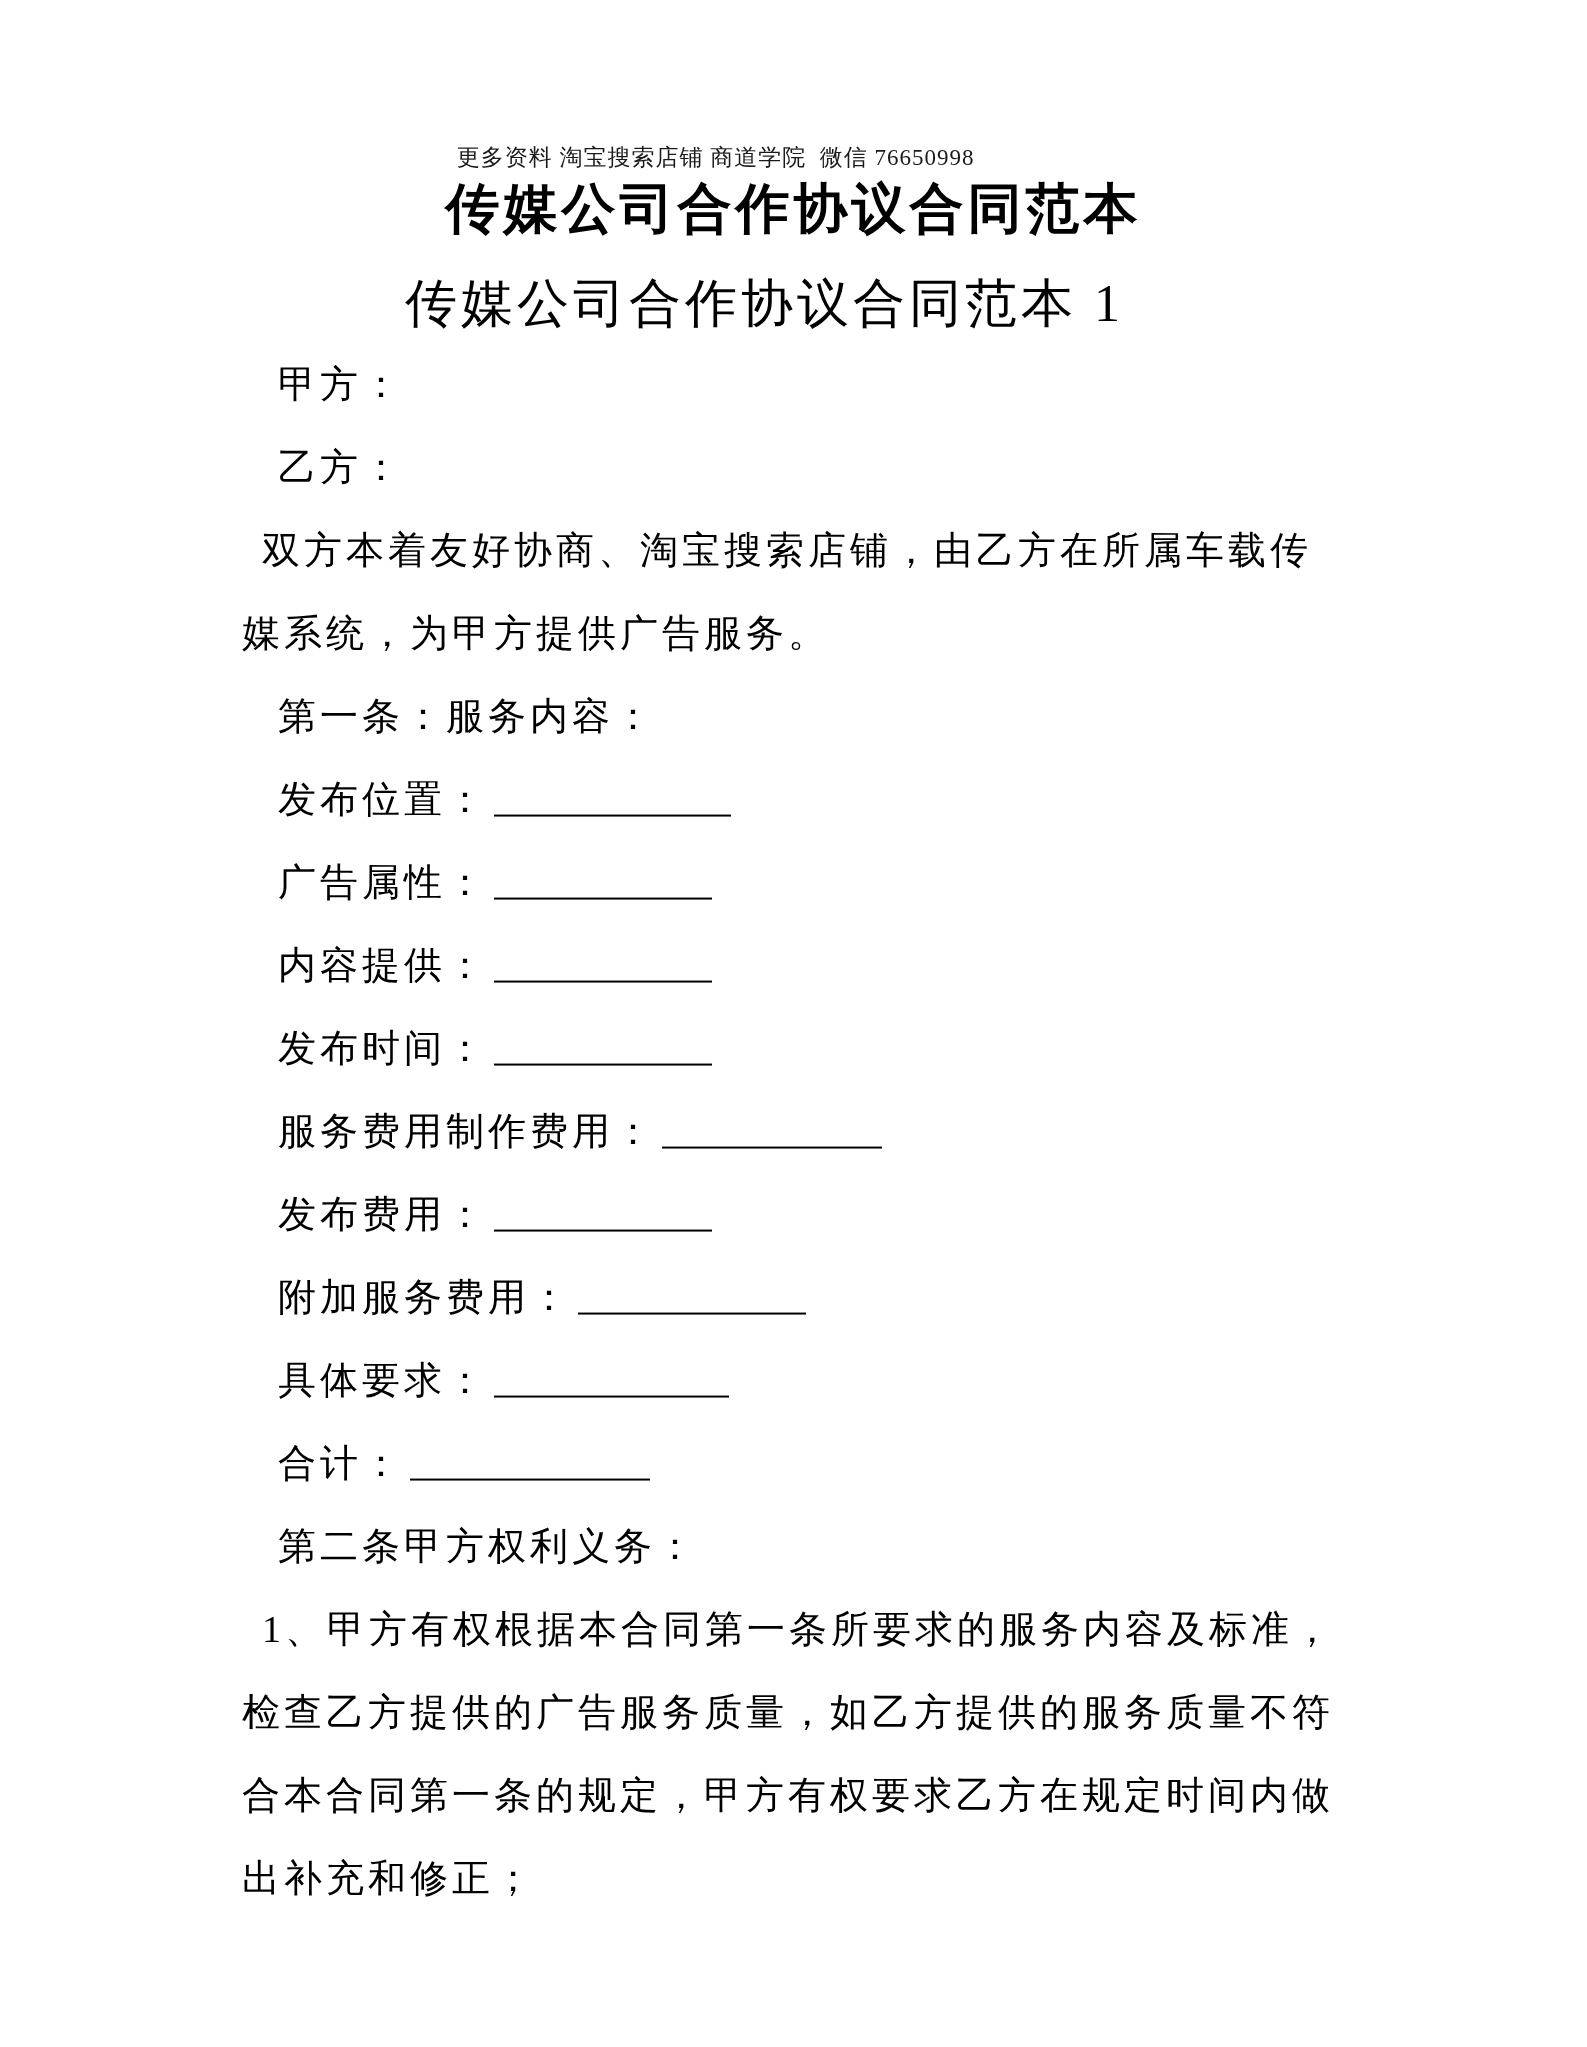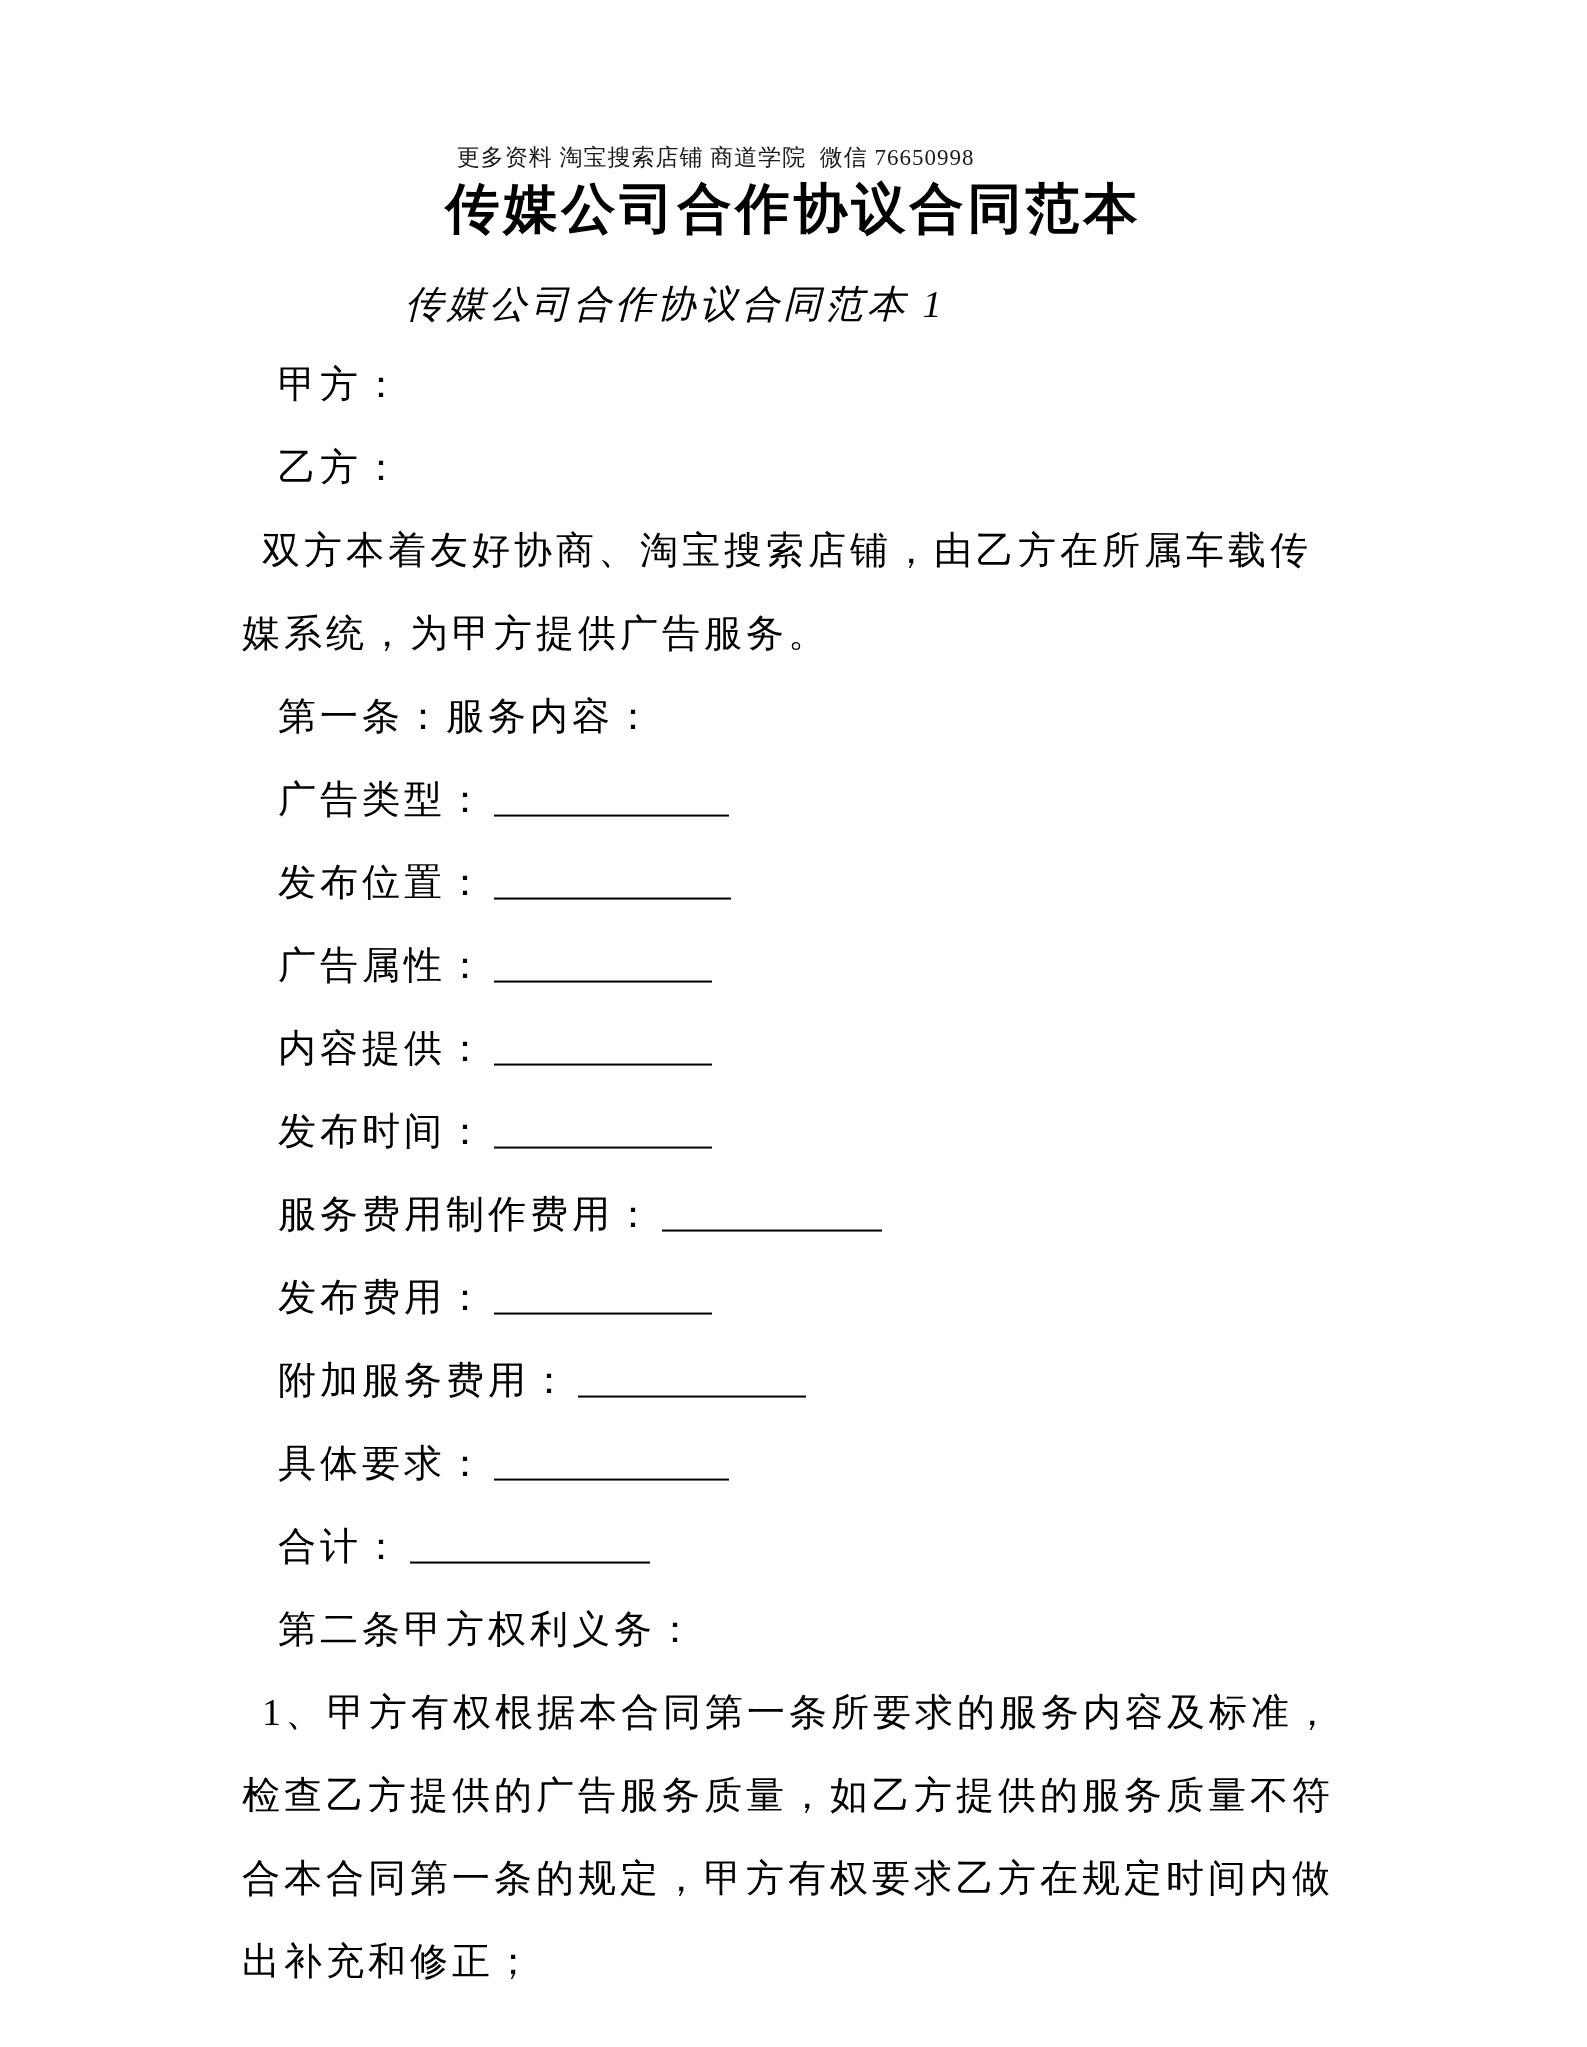--- a/index.html
+++ b/index.html
@@ -33,24 +33,23 @@
     text-align: center;
     font-size: 54px;
     line-height: 76px;
     font-weight: bold;
     letter-spacing: 4px;
   }
   
   .doc-subtitle {
     margin-top: 27px;
     padding-left: 405px;
-    font-size: 38px;
+    font-size: 52px;
     line-height: 60px;
     letter-spacing: 4px;
-    font-style: italic;
   }
   .doc-body {
     margin-top: 9px;
     padding-left: 242px;
     padding-right: 245px; 
     font-size: 38px;
     line-height: 83px;
     letter-spacing: 4px;
     word-break: break-all;
   }
@@ -82,23 +81,20 @@
     </div>
 
     <div class="line">
       <span>乙方：</span>
     </div>
 
     <div class="para">双方本着友好协商、淘宝搜索店铺，由乙方在所属车载传媒系统，为甲方提供广告服务。</div>
 
     <div class="line">第一条：服务内容：</div>
 
-    <div class="line">
-      <span>广告类型：</span><span class="blank" style="width:235px"></span>
-    </div>
 
     <div class="line">
       <span>发布位置：</span><span class="blank" style="width:237px"></span>
     </div>
 
     <div class="line">
       <span>广告属性：</span><span class="blank" style="width:218px"></span>
     </div>
 
     <div class="line">

